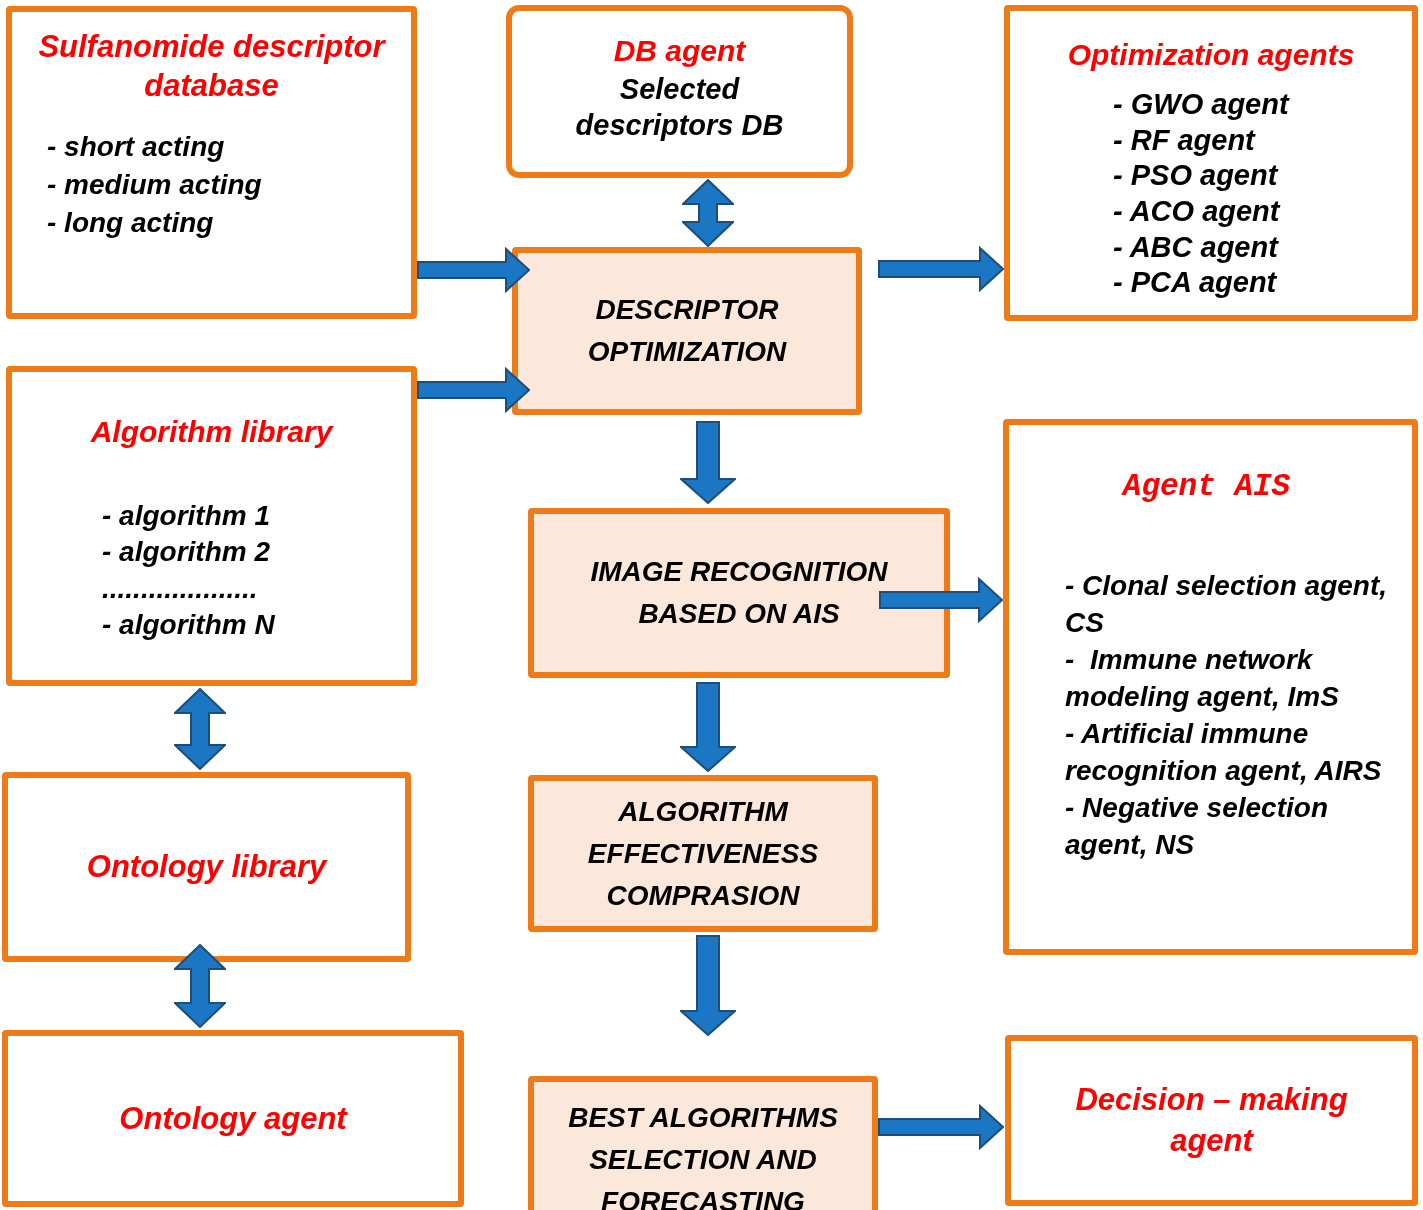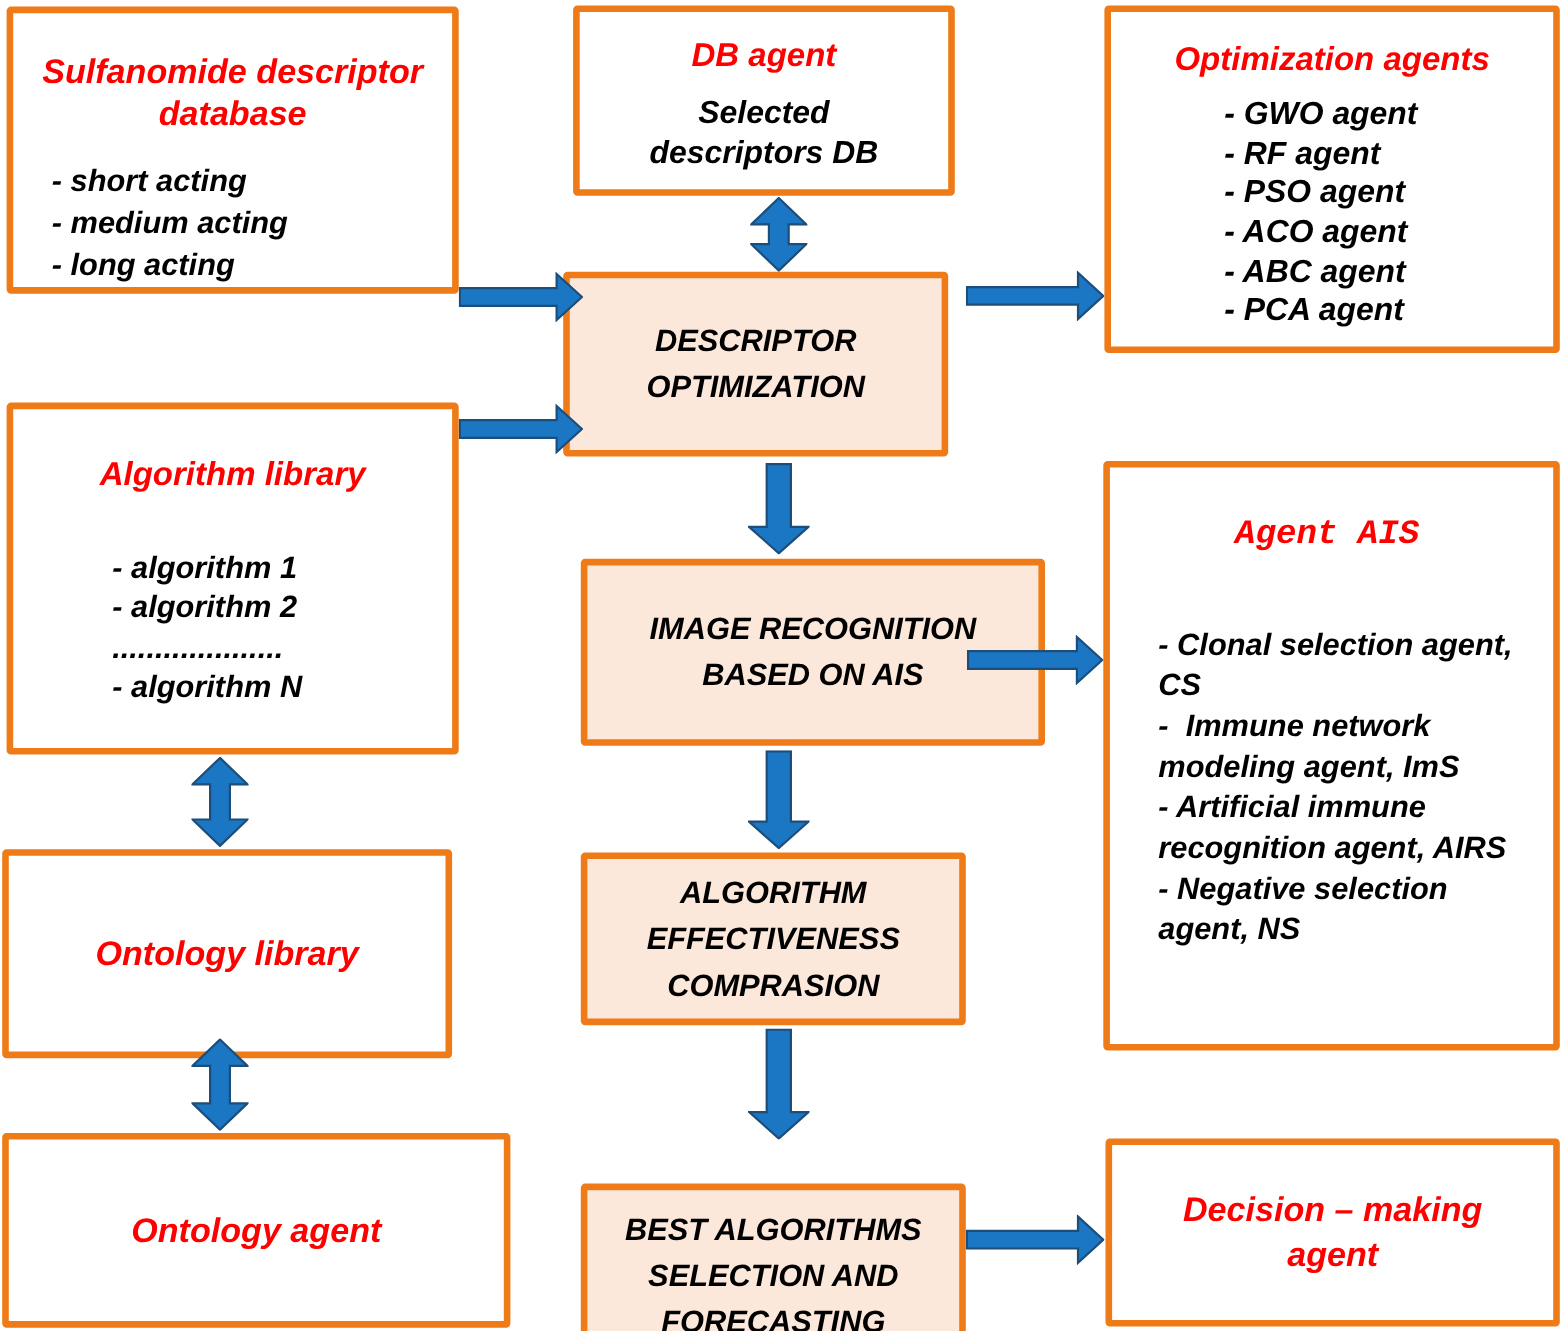--- a/index.html
+++ b/index.html
@@ -33,32 +33,32 @@
   .items{color:var(--text-black);}
   .items .item{white-space:pre-wrap;}
   .arrow{position:absolute;}
   .arrow svg{display:block;}
 </style>
 </head>
 <body>
 
 <div class="canvas">
 
-  <div class="box" style="left:6px;top:6px;width:411px;height:261px;padding:34px 10px 0;">
+  <div class="box" style="left:6px;top:6px;width:411px;height:313px;padding:16px 10px 0;">
     <div class="title" style="font-size:31px;line-height:1.25;">Sulfanomide descriptor database</div>
     <div class="items" style="margin-top:22px;padding-left:25px;font-size:28px;line-height:1.36;">
         <div class="item">- short acting</div>
         <div class="item">- medium acting</div>
         <div class="item">- long acting</div>
       </div>
   </div>
 
-  <div class="box" style="left:521px;top:5px;width:347px;height:173px;padding-top:22px;">
+  <div class="box" style="left:506px;top:5px;width:347px;height:173px;padding-top:22px;border-radius:13px;">
     <div class="title" style="font-size:30px;line-height:1.2;">DB agent</div>
-    <div class="subtitle" style="font-size:29px;line-height:1.25;margin-top:16px;">Selected<br>descriptors DB</div>
+    <div class="subtitle" style="font-size:29px;line-height:1.25;margin-top:2px;">Selected<br>descriptors DB</div>
   </div>
 
   <div class="box" style="left:1004px;top:5px;width:414px;height:316px;padding-top:26px;">
     <div class="title" style="font-size:30px;line-height:1.2;">Optimization agents</div>
     <div class="items" style="margin-top:14px;padding-left:103px;font-size:29px;line-height:1.23;">
         <div class="item">- GWO agent</div>
         <div class="item">- RF agent</div>
         <div class="item">- PSO agent</div>
         <div class="item">- ACO agent</div>
         <div class="item">- ABC agent</div>
@@ -95,21 +95,21 @@
   <div class="box vcenter" style="left:2px;top:772px;width:409px;height:190px;">
     <div class="title" style="font-size:31px;">Ontology library</div>
   </div>
 
   <div class="box vcenter" style="left:2px;top:1030px;width:462px;height:177px;">
     <div class="title" style="font-size:31px;">Ontology agent</div>
   </div>
 
   <div class="box" style="left:1003px;top:419px;width:415px;height:536px;padding:44px 8px 0 0;">
     <div class="title" style="font-size:31px;font-family:Liberation Mono, monospace;">Agent AIS</div>
-    <div class="items" style="margin-top:64px;padding-left:44px;font-size:28px;line-height:1.32;">
+    <div class="items" style="margin-top:64px;padding-left:56px;font-size:28px;line-height:1.32;">
         <div class="item">- Clonal selection agent,</div>
         <div class="item">CS</div>
         <div class="item">- &nbsp;Immune network</div>
         <div class="item">modeling agent, ImS</div>
         <div class="item">- Artificial immune</div>
         <div class="item">recognition agent, AIRS</div>
         <div class="item">- Negative selection</div>
         <div class="item">agent, NS</div>
       </div>
   </div>

